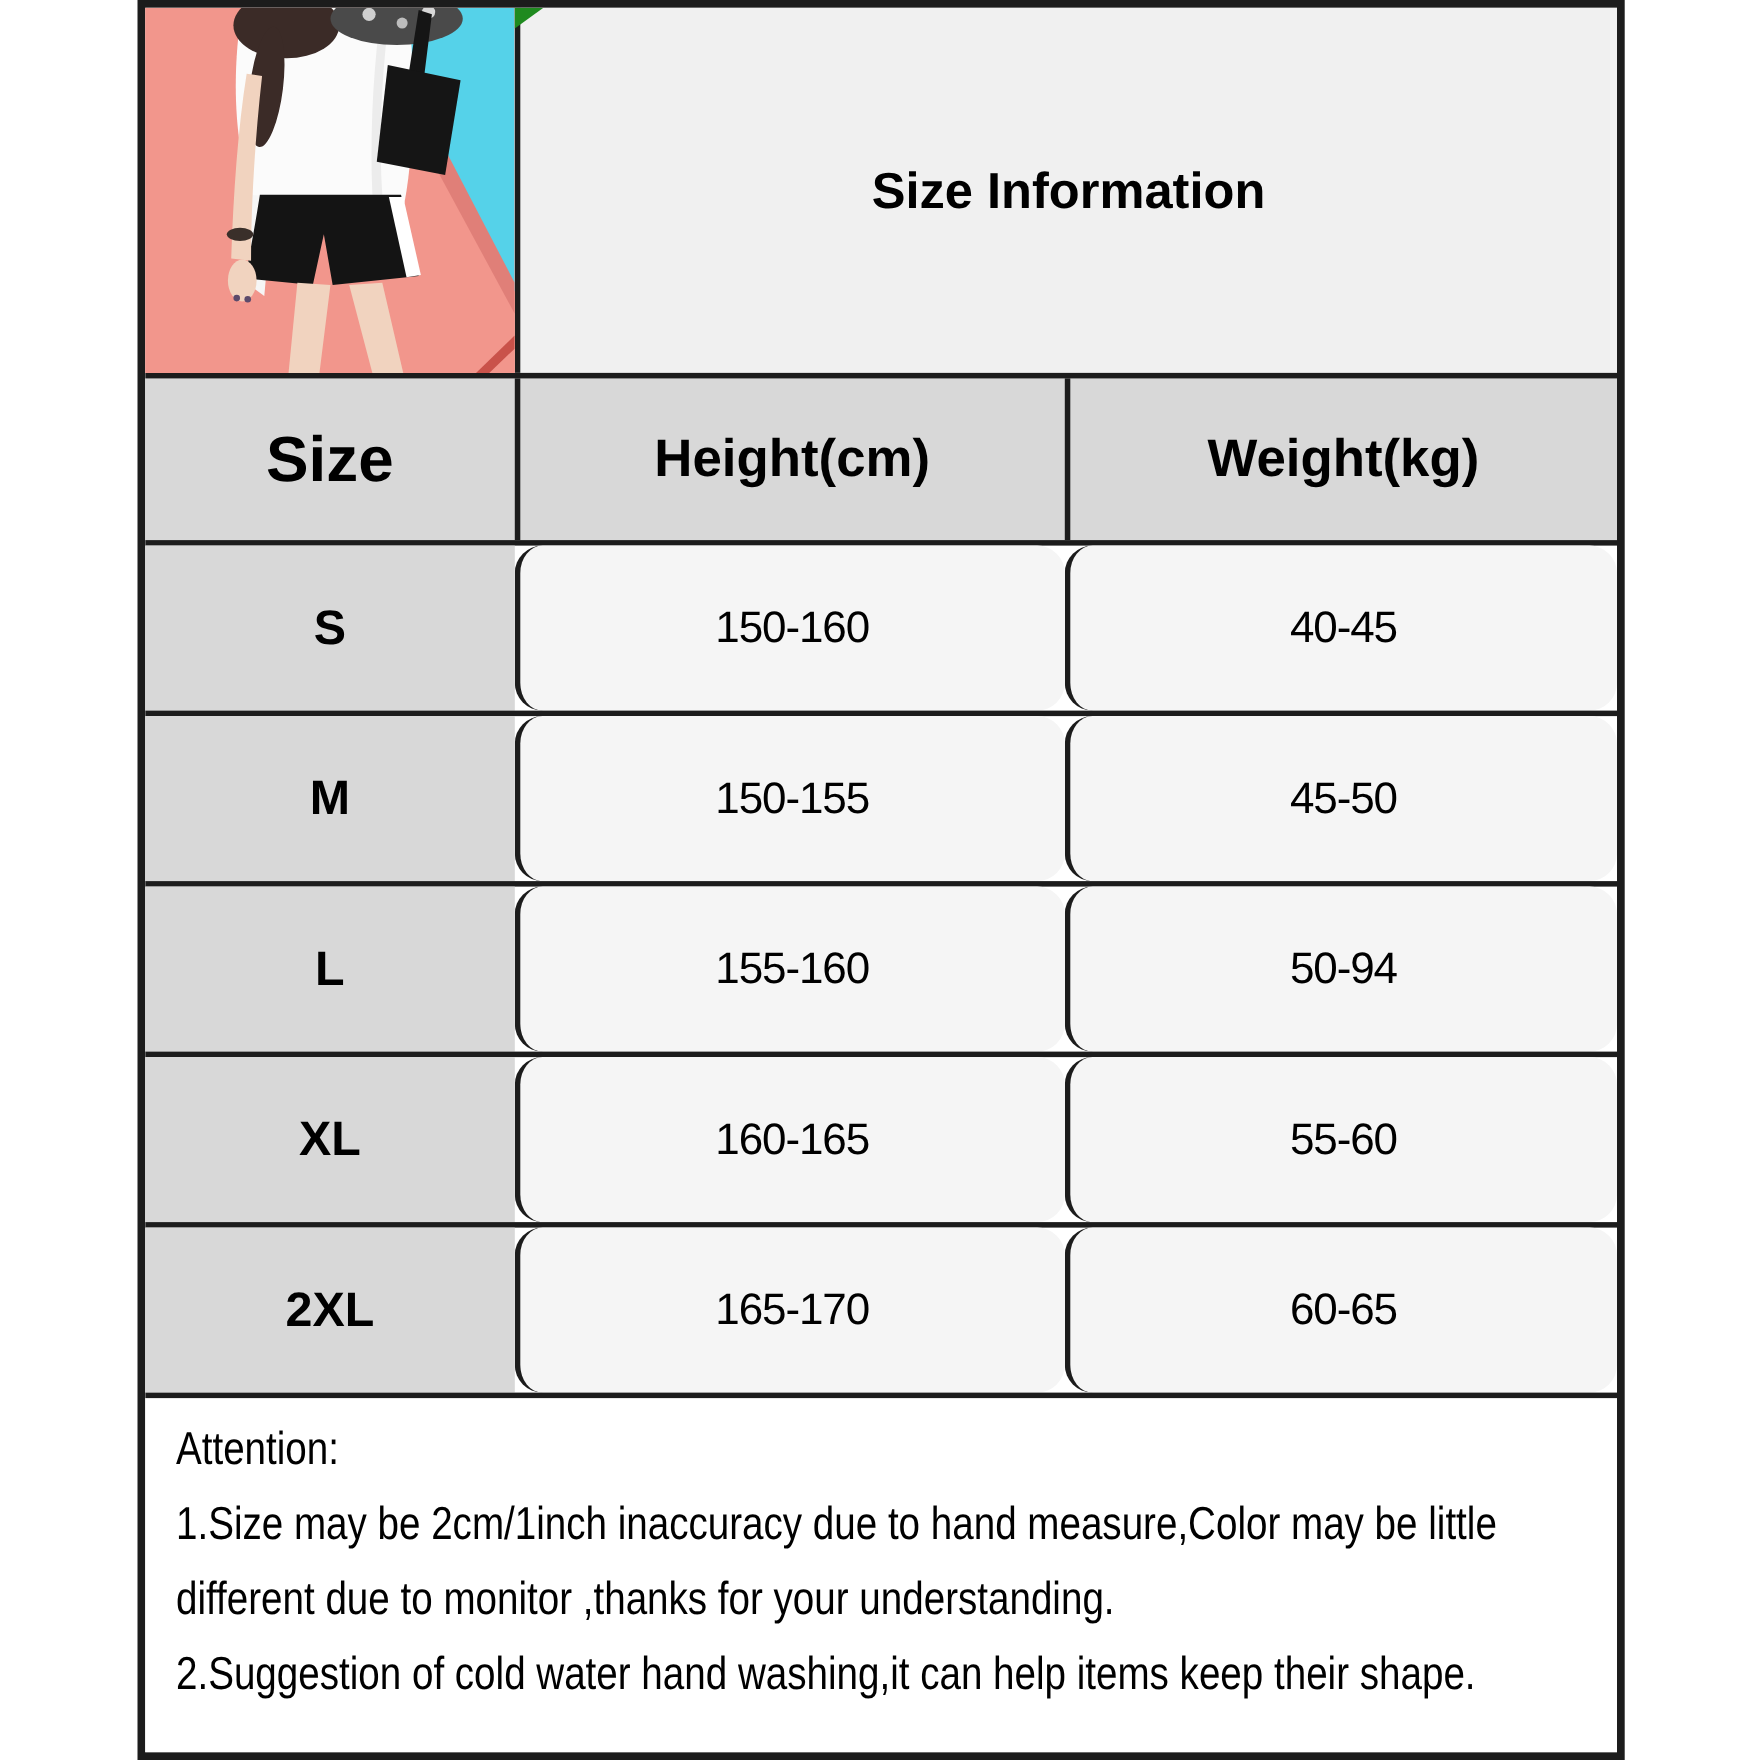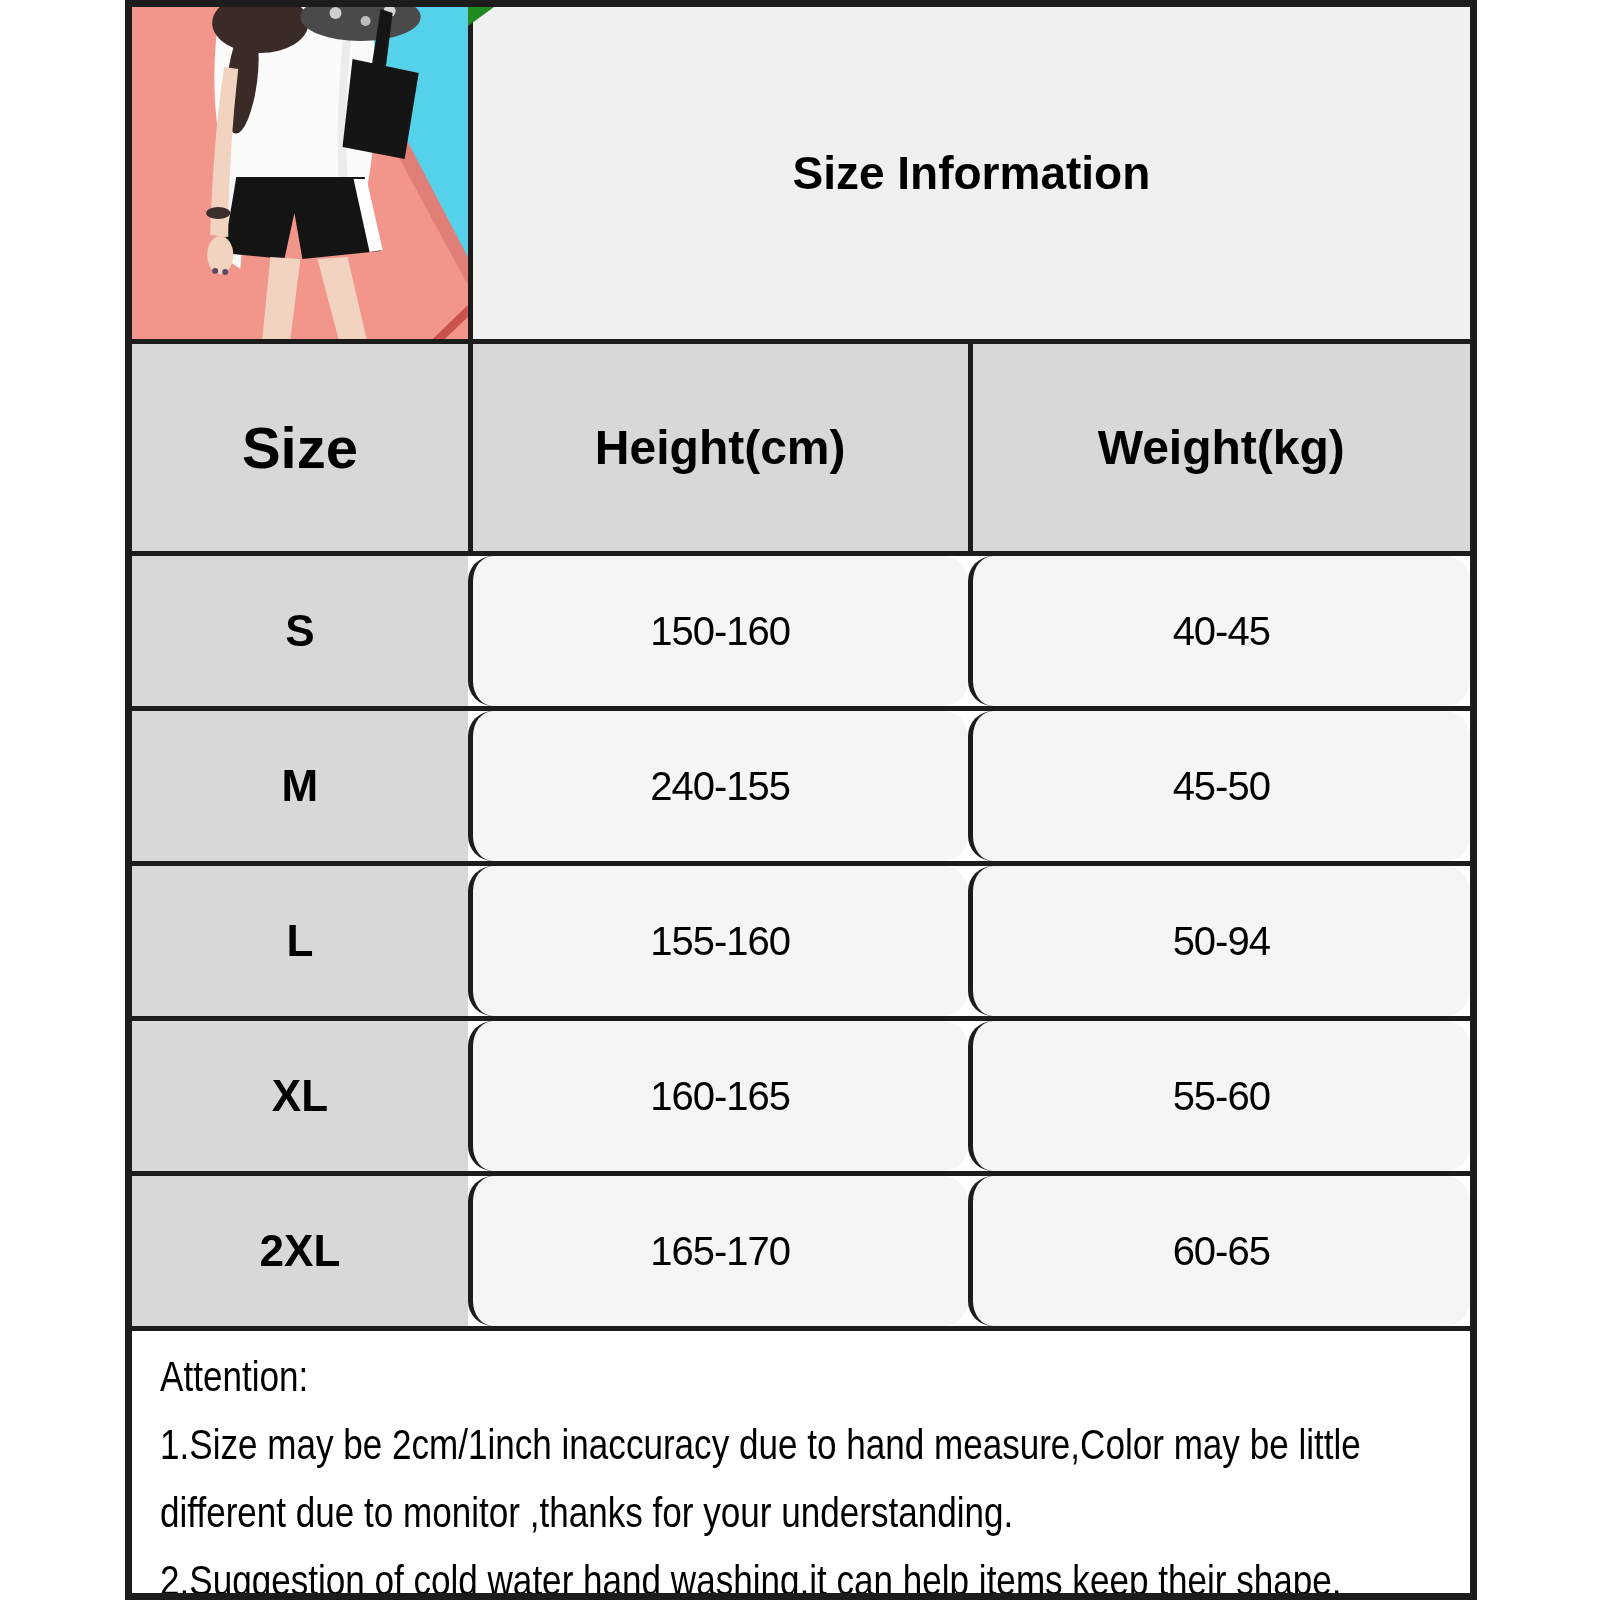--- a/index.html
+++ b/index.html
@@ -29,21 +29,21 @@
   }
   .page-title { font-size: 46px; font-weight: bold; }
   .corner-flag {
     position: absolute; left: 336px; top: 0;
     width: 0; height: 0;
     border-top: 19px solid #1f8a1f;
     border-right: 26px solid transparent;
   }
   
   .header-row {
-    height: 212px; display: flex; flex: 0 0 auto;
+    height: 152px; display: flex; flex: 0 0 auto;
     border-top: 5px solid #1c1c1c;
     background: #d8d8d8;
   }
   .hcell { display: flex; align-items: center; justify-content: center; font-weight: bold; }
   .hcell.c1 { width: 25.1%; font-size: 58px; }
   .hcell.c2 { width: 37.35%; border-left: 5px solid #1c1c1c; font-size: 48px; }
   .hcell.c3 { flex: 1; border-left: 5px solid #1c1c1c; font-size: 48px; }
   .drow { height: 155px; display: flex; flex: 0 0 auto; border-top: 5px solid #1c1c1c; }
   .scell {
     width: 25.1%; background: #d8d8d8;
@@ -123,21 +123,21 @@
     <div class="hcell c3">Weight(kg)</div>
   </div>
 
   <div class="drow">
     <div class="scell">S</div>
     <div class="vcell">150-160</div>
     <div class="vcell c3">40-45</div>
   </div>
   <div class="drow">
     <div class="scell">M</div>
-    <div class="vcell">240-155</div>
+    <div class="vcell">150-155</div>
     <div class="vcell c3">45-50</div>
   </div>
   <div class="drow">
     <div class="scell">L</div>
     <div class="vcell">155-160</div>
     <div class="vcell c3">50-94</div>
   </div>
   <div class="drow">
     <div class="scell">XL</div>
     <div class="vcell">160-165</div>

